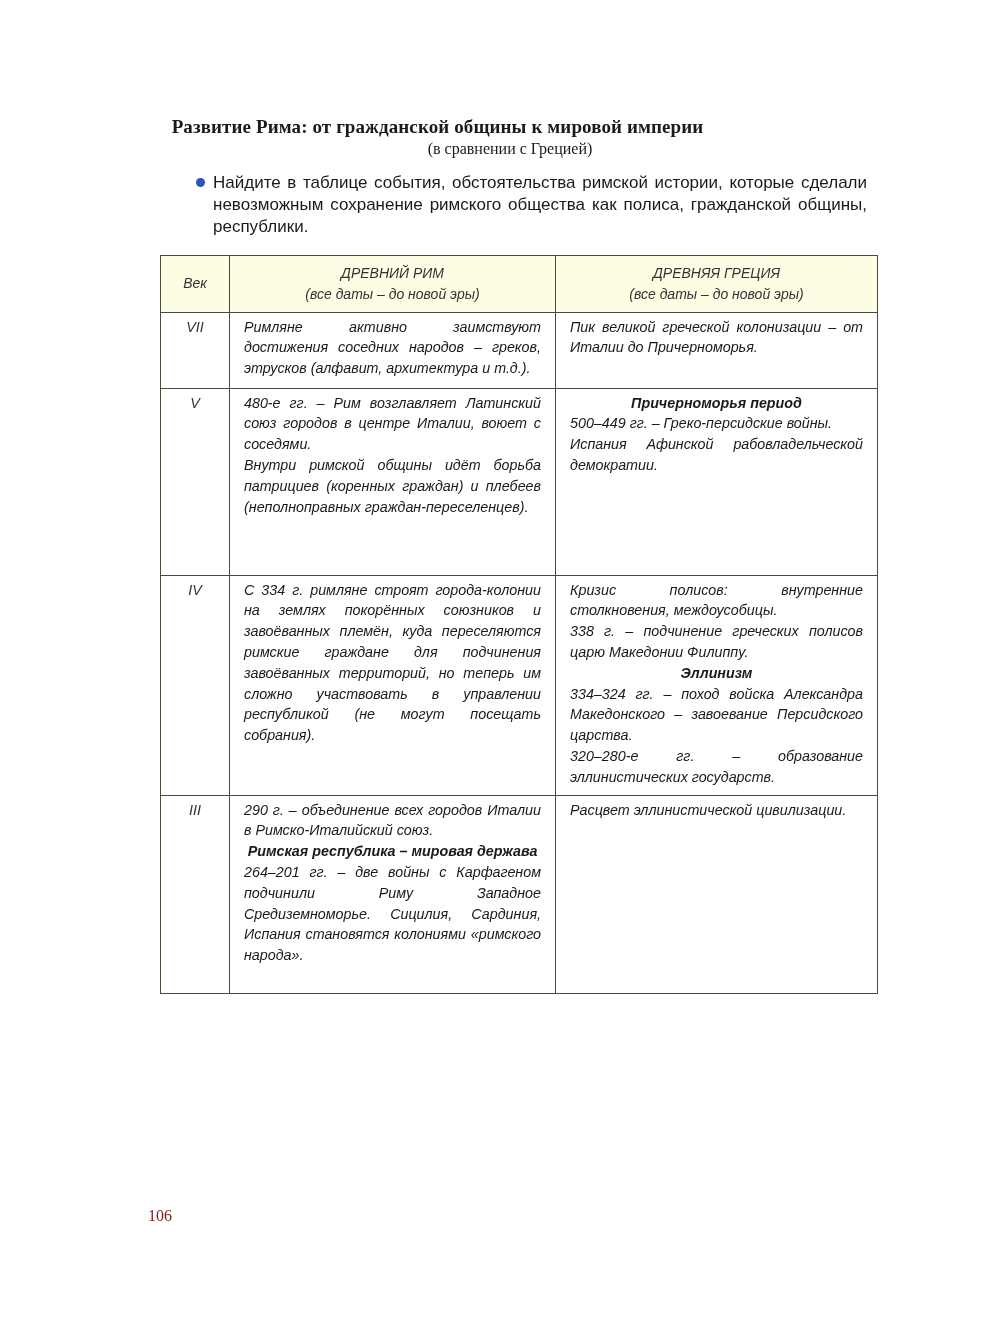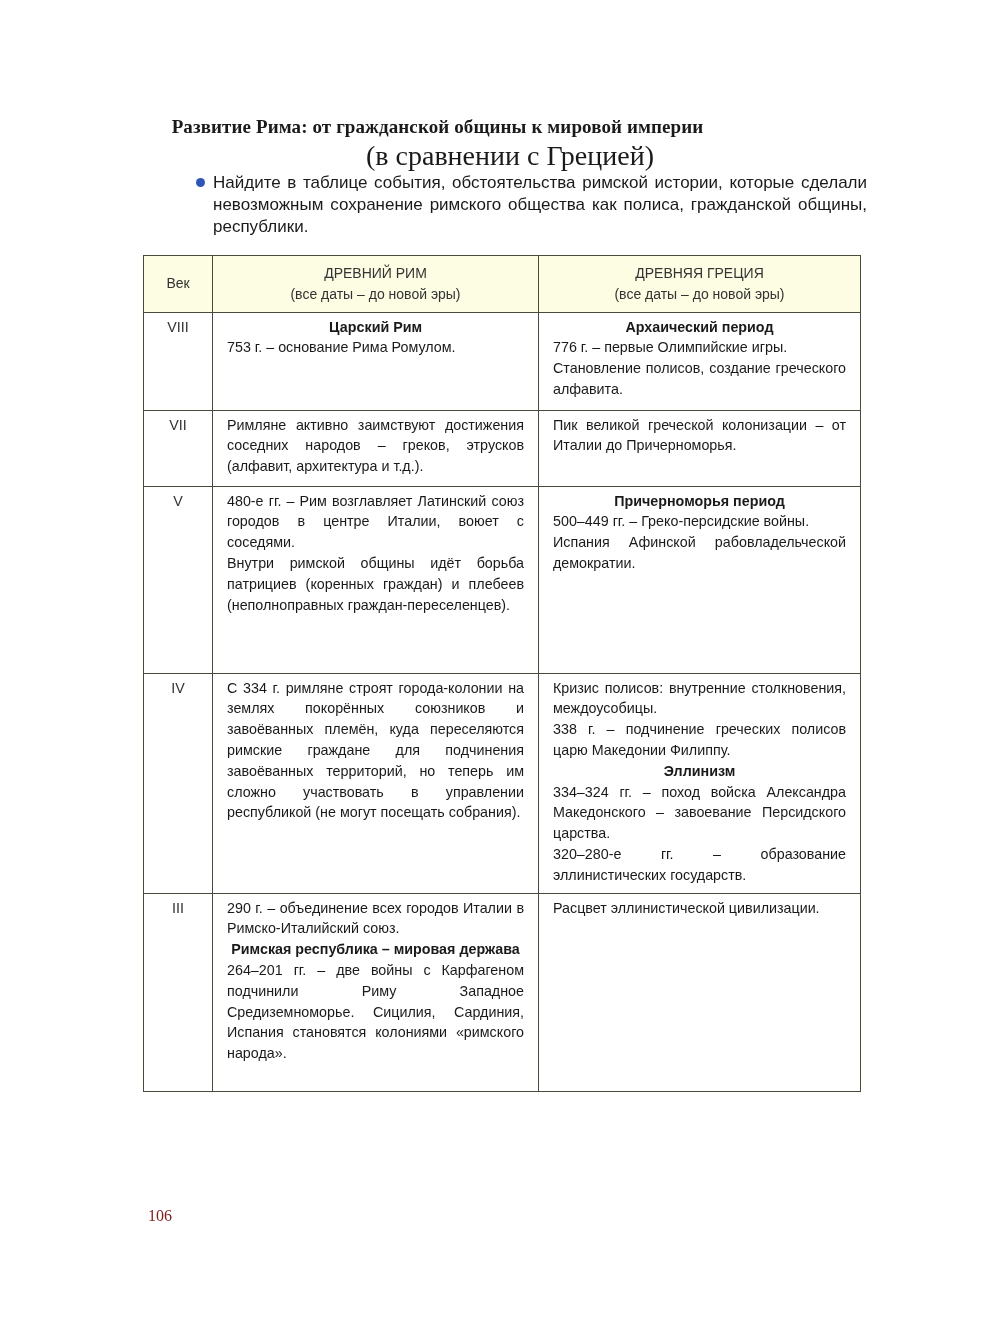--- a/index.html
+++ b/index.html
@@ -1,21 +1,21 @@
 <!DOCTYPE html>
 <html><head>
 <meta charset="utf-8">
 <style>
   html, body { margin: 0; padding: 0; background: #ffffff; }
   body { width: 985px; height: 1329px; position: relative; overflow: hidden; font-family: "Liberation Sans", "DejaVu Sans", sans-serif; color: #1a1a1a; }
   .title { position: absolute; left: 150px; top: 116px; width: 575px; text-align: center; font-family: "Liberation Serif", "DejaVu Serif", serif; font-weight: bold; font-size: 19px; letter-spacing: 0.1px; }
-  .subtitle { position: absolute; left: 150px; top: 140px; width: 720px; text-align: center; font-family: "Liberation Serif", "DejaVu Serif", serif; font-size: 28px; }
+  .subtitle { position: absolute; left: 150px; top: 140px; width: 720px; text-align: center; font-family: "Liberation Serif", "DejaVu Serif", serif; font-size: 16px; }
   .task { position: absolute; left: 213px; top: 172px; width: 654px; font-size: 17px; line-height: 22px; text-align: justify; }
   .bullet { position: absolute; left: 196px; top: 178px; width: 9px; height: 9px; border-radius: 50%; background: #2f55b8; }
-  table.main { position: absolute; left: 143px; top: 255px; width: 718px; border-collapse: collapse; font-size: 14.3px; line-height: 20.8px; }
+  table.main { position: absolute; left: 160px; top: 255px; width: 718px; border-collapse: collapse; font-size: 14.3px; line-height: 20.8px; font-style: italic; }
   table.main td, table.main th { border: 1.5px solid #4a4a3a; vertical-align: top; padding: 4px 14px 6px 14px; }
   table.main th { background: #fdfde3; font-weight: normal; text-align: center; vertical-align: middle; color: #333; font-size: 14px; padding: 7px 8px; }
   td.age { text-align: center; vertical-align: middle; width: 40px; padding: 0 8px; color: #333; }
   td.rome { width: 297px; text-align: justify; }
   td.greece { text-align: justify; }
   .head { font-weight: bold; text-align: center; display: block; }
   .line { display: block; }
   .pageno { position: absolute; left: 148px; top: 1207px; font-family: "Liberation Serif", "DejaVu Serif", serif; font-size: 16px; color: #7f1d1d; }
 </style>
 </head>
@@ -34,32 +34,20 @@
         <span class="line">ДРЕВНИЙ РИМ</span>
         <span class="line">(все даты – до новой эры)</span>
       </th>
       <th>
         <span class="line">ДРЕВНЯЯ ГРЕЦИЯ</span>
         <span class="line">(все даты – до новой эры)</span>
       </th>
     </tr>
   </thead>
   <tbody id="tbody">
-      <tr style="height: 98px;">
-        <td class="age">VIII</td>
-        <td class="rome">
-          <span class="head">Царский Рим</span>
-          <span class="line">753 г. – основание Рима Ромулом.</span>
-        </td>
-        <td class="greece">
-          <span class="head">Архаический период</span>
-          <span class="line">776 г. – первые Олимпийские игры.</span>
-          <span class="line">Становление полисов, создание греческого алфавита.</span>
-        </td>
-      </tr>
       <tr style="height: 76px;">
         <td class="age">VII</td>
         <td class="rome">
           <span class="line">Римляне активно заимствуют достижения соседних народов – греков, этрусков (алфавит, архитектура и т.д.).</span>
         </td>
         <td class="greece">
           <span class="line">Пик великой греческой колонизации – от Италии до Причерноморья.</span>
         </td>
       </tr>
       <tr style="height: 187px;">

